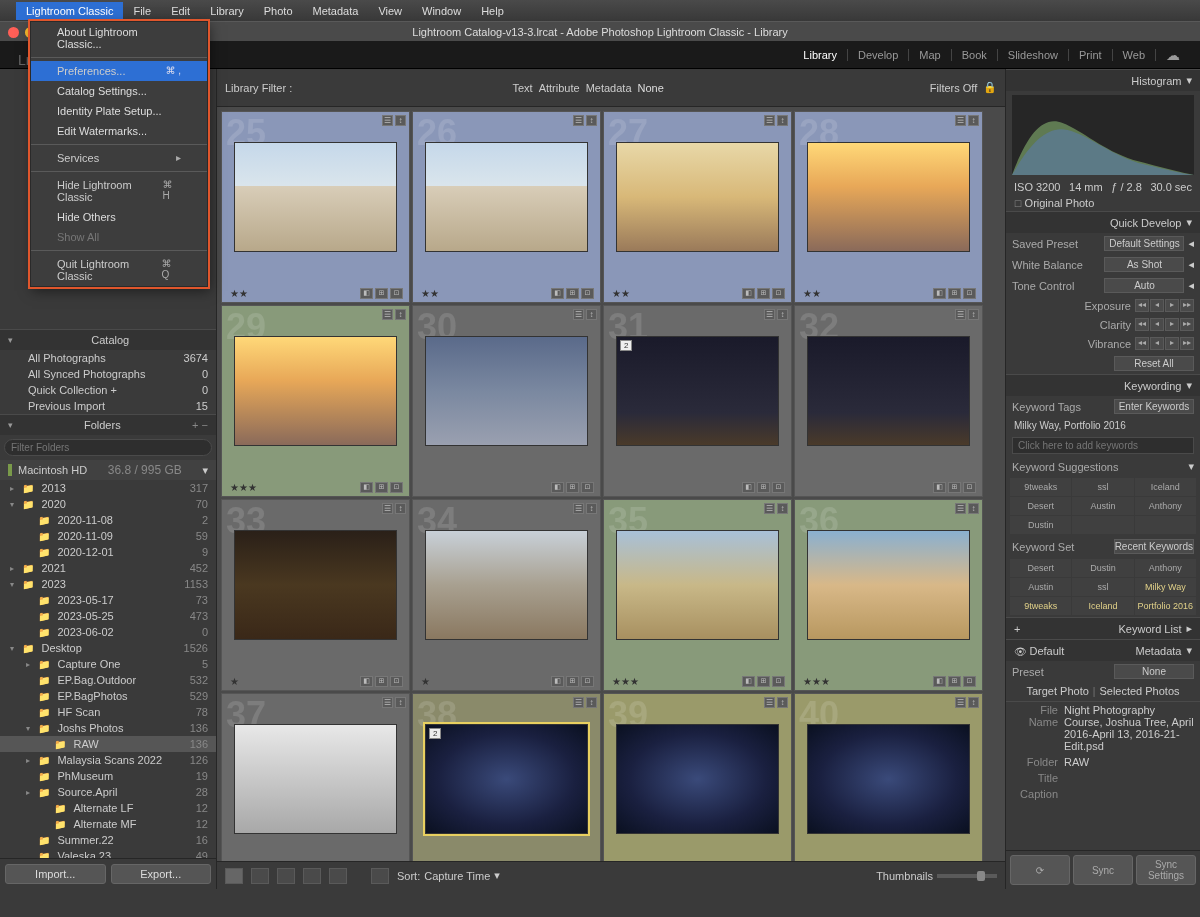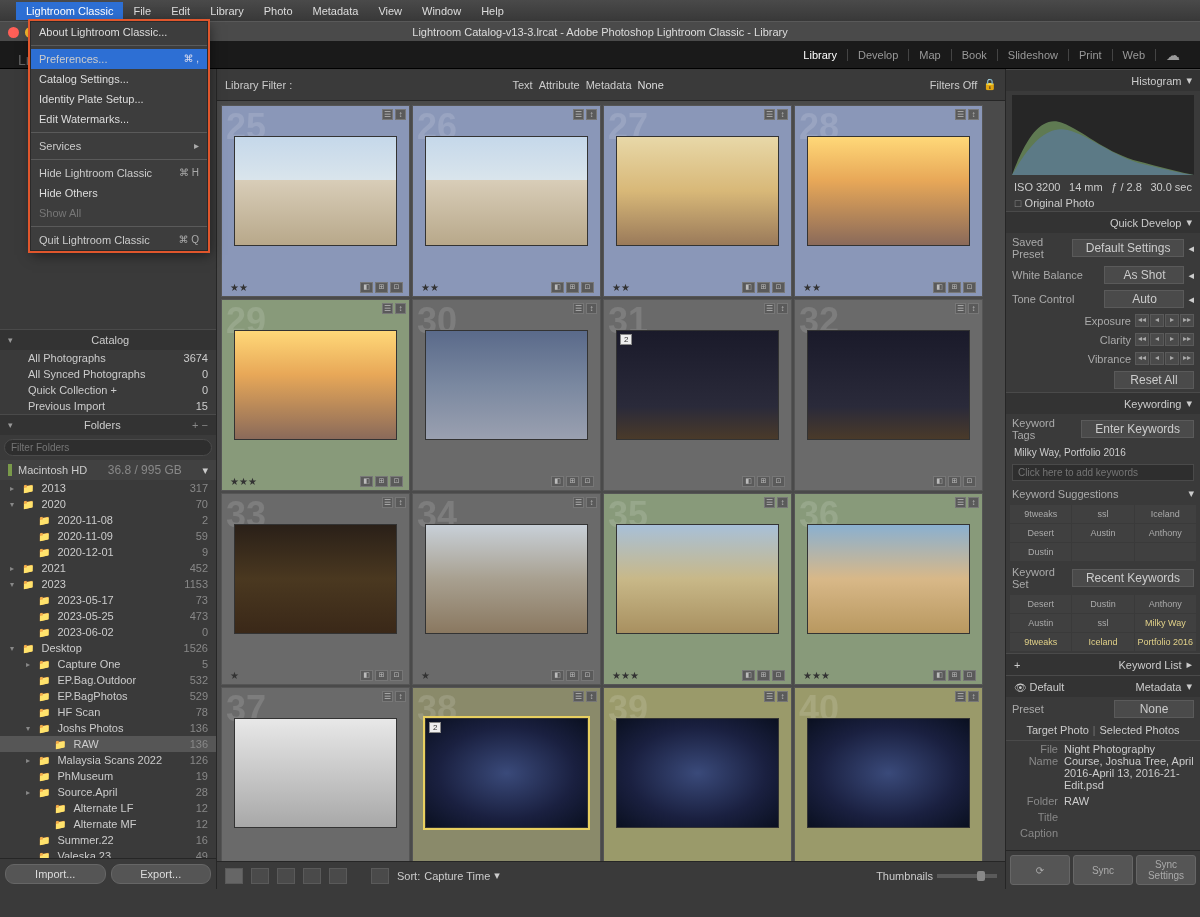--- a/index.html
+++ b/index.html
@@ -28,23 +28,23 @@
 .folder-row{padding-left:8px;align-items:center;gap:4px}
 .folder-row .disc{width:8px;display:inline-block;color:#888;font-size:8px}
 .folder-row .ficon{color:#888;font-size:10px;margin-right:3px}
 .folder-row.sel{background:#565656;color:#fff}
 .folder-row .cnt{margin-left:auto;color:#888}
 .volume-row{padding:3px 8px;display:flex;justify-content:space-between;background:#414141;align-items:center}
 .volume-row .bar{width:4px;height:12px;background:#7a9a4a;margin-right:6px}
 .filter-input{margin:4px;padding:2px 6px;background:#2e2e2e;border:1px solid #4a4a4a;border-radius:10px;color:#666;font-size:10px}
 .left-scroll{overflow-y:auto;flex:1}
 .left-btns{padding:5px;display:flex;gap:5px;border-top:1px solid #262626;background:#3a3a3a}
-.left-btns button{flex:1;padding:3px;background:#555;border:1px solid #666;color:#ddd;border-radius:9px;cursor:pointer}
+.left-btns button{flex:1;padding:3px;background:#555;border:1px solid #666;color:#ddd;border-radius:3px;cursor:pointer}
 .center{flex:1;display:flex;flex-direction:column;background:#4a4a4a}
-.filterbar{height:32px;background:#3a3a3a;display:flex;align-items:center;padding:0 8px;gap:14px;font-size:10px;color:#aaa;border-bottom:1px solid #262626}
+.filterbar{height:38px;background:#3a3a3a;display:flex;align-items:center;padding:0 8px;gap:14px;font-size:10px;color:#aaa;border-bottom:1px solid #262626}
 .filterbar .right{margin-left:auto;display:flex;gap:6px;align-items:center}
 .grid{flex:1;overflow:auto;padding:3px}
 .gridrow{display:flex}
 .cell{width:189px;height:192px;margin:1px;background:#6a6a6a;position:relative;border:1px solid #555}
 .cell.sel-blue{background:#8a97b8}
 .cell.sel-green{background:#889a7a}
 .cell.sel-olive{background:#9a9a6a}
 .cell.sel-yellow{background:#8a8a6a}
 .cellnum{position:absolute;top:0;left:4px;font-size:36px;font-weight:bold;color:rgba(255,255,255,0.13)}
 .cellbadge{position:absolute;top:3px;right:3px;display:flex;gap:2px}
@@ -58,37 +58,37 @@
 .toolbar .tbicon.active{background:#666}
 .toolbar .sort{display:flex;align-items:center;gap:4px}
 .toolbar .right{margin-left:auto;display:flex;align-items:center;gap:4px}
 .right-panel{width:195px;background:#3a3a3a;border-left:1px solid #262626;display:flex;flex-direction:column;overflow:hidden}
 .rp-hdr{background:#333;padding:4px 8px;text-align:right;font-size:12px;color:#ccc;border-top:1px solid #4a4a4a;display:flex;justify-content:flex-end;gap:5px;align-items:center}
 .histo{height:80px;margin:4px 6px;background:#262626;position:relative;overflow:hidden}
 .histo-info{display:flex;justify-content:space-between;padding:2px 8px;font-size:8px;color:#888}
 .histo-sub{padding:2px 8px;font-size:9px;color:#888}
 .qd-row{display:flex;align-items:center;padding:3px 6px;font-size:10px;gap:4px}
 .qd-row .lbl{flex:1;color:#aaa}
-.qd-row .val{background:#4a4a4a;border:1px solid #5a5a5a;padding:1px 13px;color:#ccc;font-size:12px;min-width:80px;text-align:center}
+.qd-row .val{background:#4a4a4a;border:1px solid #5a5a5a;padding:1px 0;color:#ccc;font-size:10px;min-width:80px;text-align:center}
 .qd-btns{display:flex;gap:1px}
 .qd-btns span{width:14px;height:13px;background:#4a4a4a;border:1px solid #5a5a5a;font-size:8px;text-align:center;color:#aaa;cursor:pointer}
 .kw-input{margin:3px 6px;padding:2px 5px;background:#2e2e2e;border:1px solid #4a4a4a;color:#888;font-size:10px}
 .kw-text{padding:3px 8px;font-size:10px;color:#ccc}
 .kw-grid{display:grid;grid-template-columns:1fr 1fr 1fr;gap:1px;margin:2px 4px}
 .kw-grid .kc{background:#404040;padding:4px 2px;text-align:center;font-size:9px;color:#aaa;cursor:pointer}
 .kw-grid .kc.hi{color:#e0d088}
 .meta-row{display:flex;padding:2px 6px;font-size:9px;gap:6px}
 .meta-row .ml{width:46px;text-align:right;color:#888}
 .meta-row .mv{flex:1;color:#ccc;word-break:break-word}
 .rp-btns{padding:4px;display:flex;gap:3px;border-top:1px solid #262626;margin-top:auto}
 .rp-btns button{flex:1;padding:3px;background:#555;border:1px solid #666;color:#aaa;border-radius:3px;font-size:10px}
 .rp-btns .syncicon{width:24px;background:#555;border:1px solid #666;border-radius:3px}
 
 .ddmenu{position:absolute;left:30px;top:21px;width:178px;background:#3d3d3d;border:1px solid #2a2a2a;box-shadow:2px 4px 12px rgba(0,0,0,0.5);z-index:100;outline:2px solid #e0562c;outline-offset:0}
-.ddmenu .dditem{padding:4px 8px;font-size:11px;color:#ddd;cursor:default;display:flex;justify-content:space-between}
+.ddmenu .dditem{padding:4px 26px;font-size:11px;color:#ddd;cursor:default;display:flex;justify-content:space-between}
 .ddmenu .dditem.sel{background:#2d6fd4;color:#fff}
 .ddmenu .dditem.dis{color:#777}
 .ddmenu .ddsep{height:1px;background:#5a5a5a;margin:3px 0}
 .ddmenu .sc{color:#aaa;font-size:10px}
 .ddmenu .dditem.sel .sc{color:#dde}
 
 .t-church{background:linear-gradient(180deg,#c5d8ea 0%,#dae5ec 40%,#d8cdb8 40%,#b8a88a 100%)}
 .t-horse-day{background:linear-gradient(180deg,#e8d8a8 0%,#d8b878 50%,#9a7a5a 100%)}
 .t-sunset{background:linear-gradient(180deg,#ffd878 0%,#e8a858 40%,#8a6a5a 100%)}
 .t-city{background:linear-gradient(180deg,#5a6a8a 0%,#7a88a0 50%,#9aa0b0 100%)}

